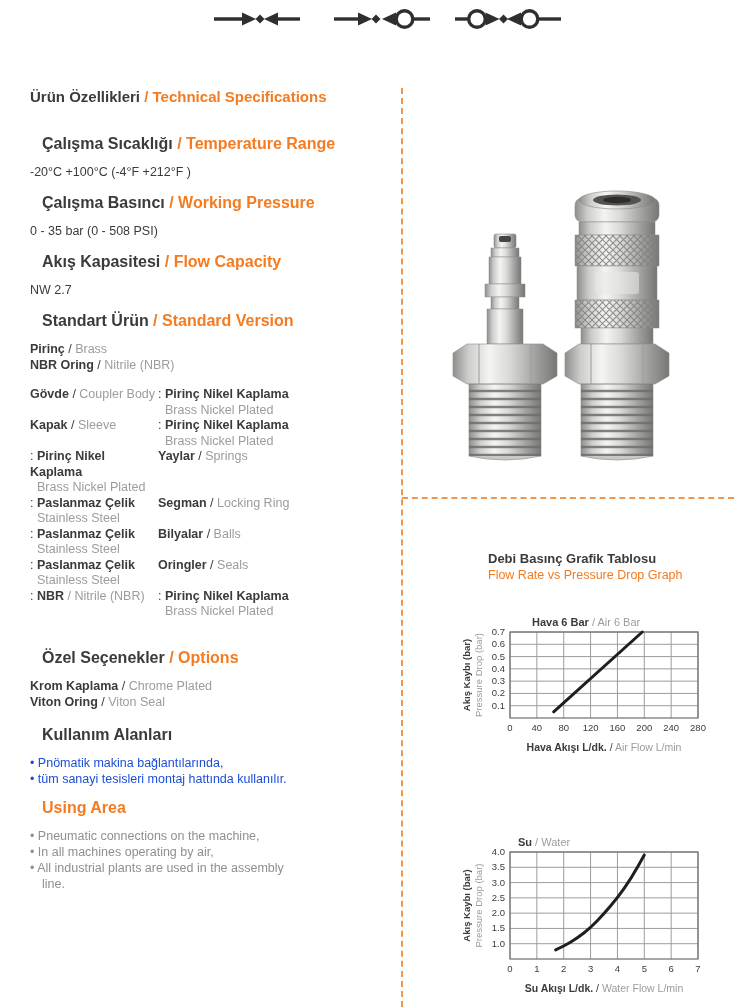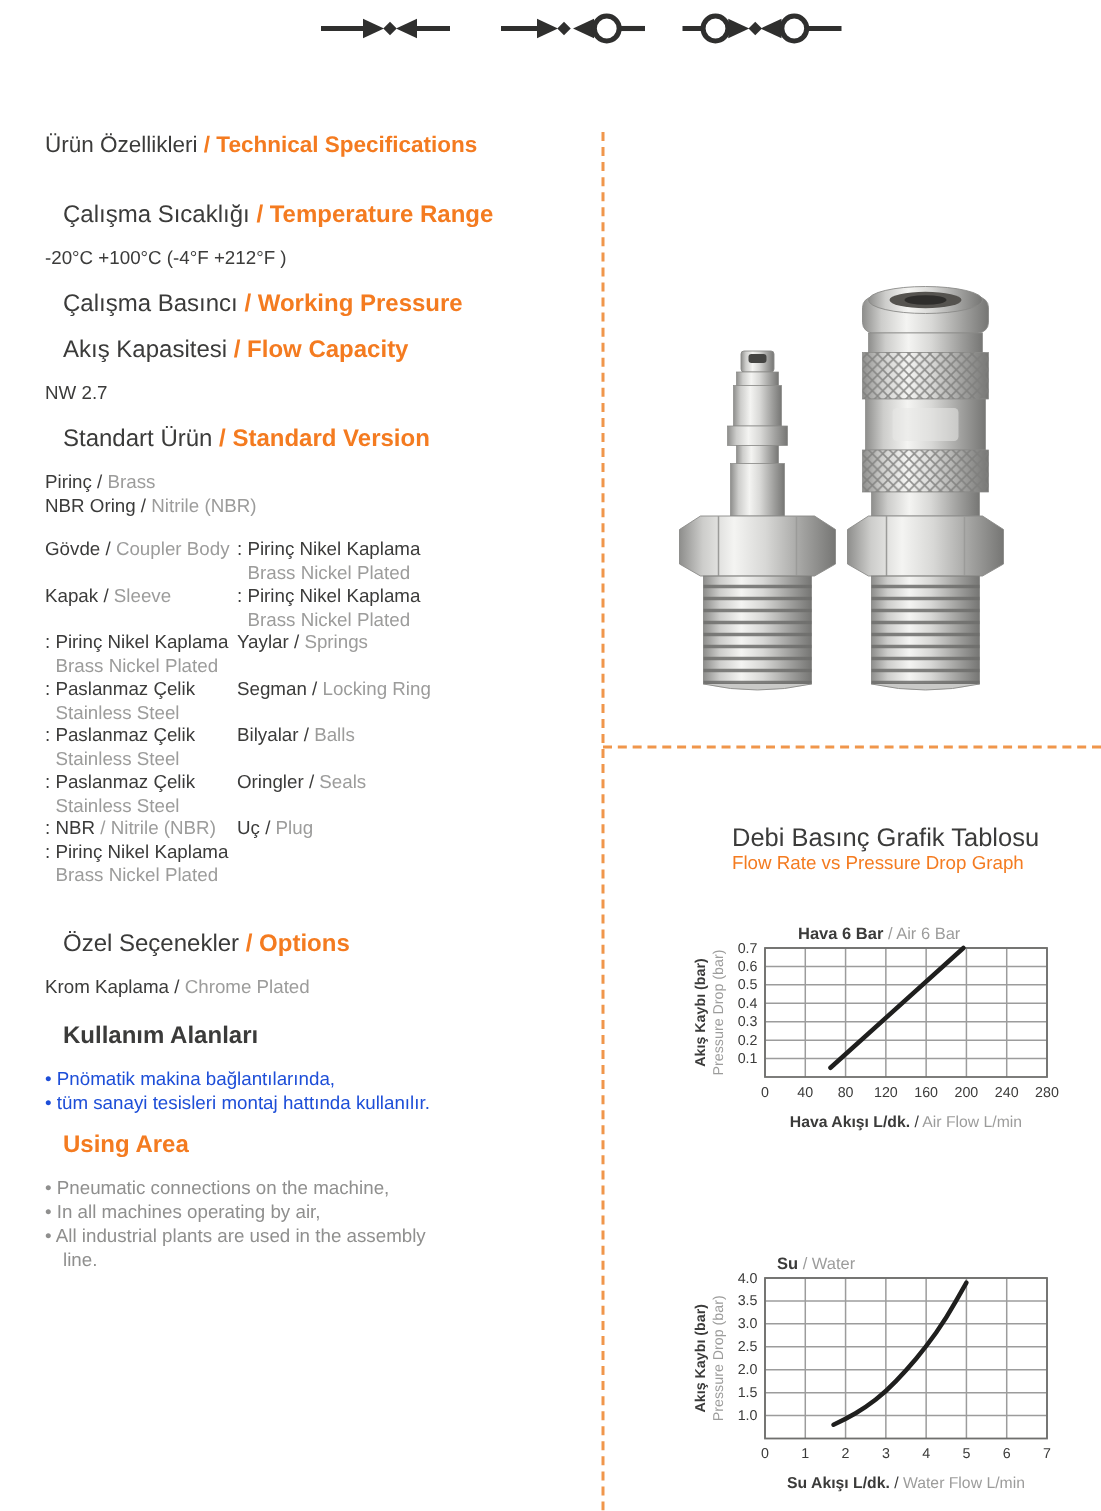--- a/index.html
+++ b/index.html
@@ -1,19 +1,19 @@
 <!DOCTYPE html>
 <html><head>
 <meta charset="utf-8">
 <style>
   html,body{margin:0;padding:0}
   body{width:734px;height:1007px;position:relative;background:#ffffff;
        font-family:"Liberation Sans",sans-serif;color:#3b3b3a;overflow:hidden}
   .abs{position:absolute}
-  .b{font-weight:normal;color:#3b3b3a}
+  .b{font-weight:bold;color:#3b3b3a}
   .g{color:#9c9c9b}
   .o{color:#f47b20}
   .dk{color:#3b3b3a}
   
   #left{left:30px;top:88px;width:356px}
   #page-title{font-size:15px;line-height:18px;margin:0 0 29px;font-weight:bold}
   .sec{margin:0 0 14px}
   .sec h2,.hdr{font-size:16px;line-height:17px;margin:12px;font-weight:bold}
   .line{font-size:12.5px;line-height:16px}
   .mat-grid{display:grid;grid-template-columns:126px 228px;font-size:12.5px;line-height:15.5px;column-gap:2px}
@@ -22,21 +22,21 @@
   #usage-tr{margin-top:16px;width:272px}
   #usage-en{margin-top:10px;width:262px}
   .bullet{font-size:12.5px;line-height:16px;padding-left:12px;text-indent:-12px}
   #usage-tr .bullet{color:#1d4ed8}
   #usage-en .bullet{color:#8f8f8e}
   
   #div-v{left:401px;top:88px;height:919px;width:0;border-left:2px dashed #f0964b}
   #div-h{left:402px;top:497px;width:332px;height:0;border-top:2px dashed #f0964b}
   
   #graphs-header{left:488px;top:551px}
-  #graphs-header .l1{font-size:17px;line-height:16px;font-weight:normal}
+  #graphs-header .l1{font-size:13px;line-height:16px;font-weight:bold}
   #graphs-header .l2{font-size:12.5px;line-height:16px}
   svg text{font-family:"Liberation Sans",sans-serif}
   .sym{position:absolute;top:6px}
 </style>
 </head>
 <body>
 
 <svg class="sym" style="left:212px" width="90" height="26" viewBox="0 0 90 26">
   <path d="M2 13 H36" stroke="#2f2f2e" stroke-width="3.4" fill="none"></path>
   <path d="M30 6.5 L44 13 L30 19.5 Z" fill="#2f2f2e"></path>
@@ -64,20 +64,21 @@
 
 <div id="left" class="abs">
   <h1 id="page-title"><span class="b">Ürün Özellikleri</span><span class="o"> / </span><span class="o">Technical Specifications</span></h1>
   <div id="spec-sections">
       <div class="sec">
         <h2><span class="b">Çalışma Sıcaklığı</span><span class="o"> / </span><span class="o">Temperature Range</span></h2>
         <div class="line">-20°C +100°C (-4°F +212°F )</div>
       </div>
       <div class="sec">
         <h2><span class="b">Çalışma Basıncı</span><span class="o"> / </span><span class="o">Working Pressure</span></h2>
+        <div class="line">0 - 35 bar (0 - 508 PSI)</div>
       </div>
       <div class="sec">
         <h2><span class="b">Akış Kapasitesi</span><span class="o"> / </span><span class="o">Flow Capacity</span></h2>
         <div class="line">NW 2.7</div>
       </div>
       <div class="sec">
         <h2><span class="b">Standart Ürün</span><span class="o"> / </span><span class="o">Standard Version</span></h2>
         <div class="line"><span class="b">Pirinç</span><span class="dk"> / </span><span class="g">Brass</span></div>
         <div class="line"><span class="b">NBR Oring</span><span class="dk"> / </span><span class="g">Nitrile (NBR)</span></div>
       </div>
@@ -111,32 +112,32 @@
         </div>
         <div><span class="b">Bilyalar</span><span class="dk"> / </span><span class="g">Balls</span></div>
         <div>
           <div><span class="dk">: </span><span class="b">Paslanmaz Çelik</span></div>
           <div class="g val-en">Stainless Steel</div>
         </div>
         <div><span class="b">Oringler</span><span class="dk"> / </span><span class="g">Seals</span></div>
         <div>
           <div><span class="dk">: </span><span class="b">NBR</span><span class="g"> / </span><span class="g">Nitrile (NBR)</span></div>
         </div>
-        <div><span class="b">Uç</span><span class="dk"> / </span><span class="g">Plug</span></div>
         <div>
           <div><span class="dk">: </span><span class="b">Pirinç Nikel Kaplama</span></div>
           <div class="g val-en">Brass Nickel Plated</div>
         </div>
       </div>
   </div>
 
   <div id="options">
     <h2 class="hdr"><span class="b">Özel Seçenekler</span><span class="o"> / </span><span class="o">Options</span></h2>
     <div id="opt-lines">
         <div class="line"><span class="b">Krom Kaplama</span><span class="dk"> / </span><span class="g">Chrome Plated</span></div>
+        <div class="line"><span class="b">Viton Oring</span><span class="dk"> / </span><span class="g">Viton Seal</span></div>
       </div>
   </div>
 
   <div id="usage-tr">
     <h2 class="hdr b">Kullanım Alanları</h2>
     <div id="usage-tr-list">
         <div class="bullet">• Pnömatik makina bağlantılarında,</div>
         <div class="bullet">• tüm sanayi tesisleri montaj hattında kullanılır.</div>
       </div>
   </div>

